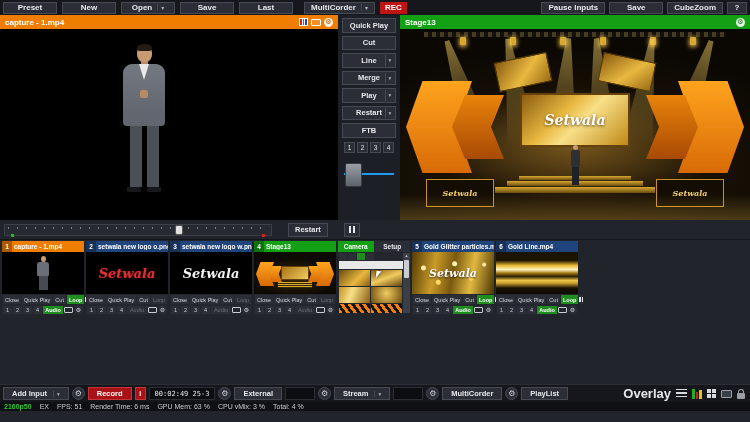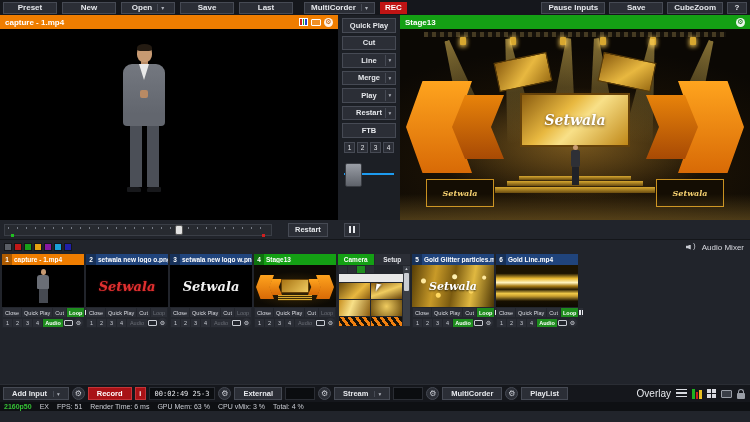--- a/index.html
+++ b/index.html
@@ -196,21 +196,21 @@
   .bbtn .dd{margin-left:6px;border-left:1px solid #464a54;padding-left:3px;font-size:5.5px;color:#aeb2ba;}
   .gearbtn{width:13px;height:13px;border-radius:50%;background:#2b2e36;border:1px solid #464a54;box-sizing:border-box;
         display:flex;align-items:center;justify-content:center;font-size:8px;color:#c9ccd3;font-family:"DejaVu Sans",sans-serif;}
   .record-btn{background:#a81216;border-color:#c43438;color:#fff;}
   .rec-i{width:11px;height:13px;background:#a81216;border:1px solid #c43438;box-sizing:border-box;display:flex;
         align-items:center;justify-content:center;font-size:7px;font-weight:bold;color:#fff;}
   .timebox{height:13px;background:#0b0d10;border:1px solid #2a2d34;box-sizing:border-box;display:flex;align-items:center;
         padding:0 5px;font-family:"DejaVu Sans Mono",monospace;font-size:7px;color:#e6e8ec;}
   .dispbox{height:13px;width:30px;background:#0b0d10;border:1px solid #2a2d34;box-sizing:border-box;}
   .overlay-grp{margin-left:auto;display:flex;align-items:center;gap:5px;padding-right:2px;}
-  .overlay-label{font-size:10px;font-weight:normal;}
+  .overlay-label{font-size:13px;font-weight:bold;}
   .icon-burger{width:11px;height:9px;background:repeating-linear-gradient(#d8dae0 0 1.5px,transparent 1.5px 3.5px);}
   .icon-audiobars{width:10px;height:10px;display:flex;align-items:flex-end;gap:1px;}
   .icon-audiobars i{flex:1;}
   .icon-grid{display:grid;grid-template-columns:4px 4px;grid-auto-rows:4px;gap:1px;}
   .icon-grid i{background:#d8dae0;}
   .icon-extmon{width:11px;height:8px;border:1px solid #9a9ea6;border-radius:1px;box-sizing:border-box;background:#3a3e46;}
   .icon-lock{width:8px;height:6px;background:#9a9ea6;border-radius:1px;position:relative;margin-top:4px;}
   .icon-lock:before{content:"";position:absolute;top:-4px;left:1px;width:4px;height:4px;border:1.5px solid #9a9ea6;
         border-bottom:none;border-radius:3px 3px 0 0;}
 
@@ -393,33 +393,20 @@
       <div class="mark-out"></div>
     </div>
     <div class="restart-btn">Restart</div>
     <div class="pause-btn">
         <i></i>
         <i></i>
       </div>
   </div>
 
   <div class="inputs-sec">
-    <div class="cat-row">
-      <span class="cat" style="background:#5a5e66"></span>
-      <span class="cat" style="background:#c01818"></span>
-      <span class="cat" style="background:#18a018"></span>
-      <span class="cat" style="background:#e8a010"></span>
-      <span class="cat" style="background:#8818a0"></span>
-      <span class="cat" style="background:#18a0d8"></span>
-      <span class="cat" style="background:#2020a8"></span>
-      <span class="audio-mixer">
-        <span class="icon-speaker"></span>
-        <span>Audio Mixer</span>
-      </span>
-    </div>
 
     <div class="inputs-row">
 
       <div class="input-col">
         <div class="in-header orange">
           <span class="in-num">1</span>
           <span class="in-title">capture - 1.mp4</span>
         </div>
         <div class="in-thumb">
           <div class="thumb-man">

